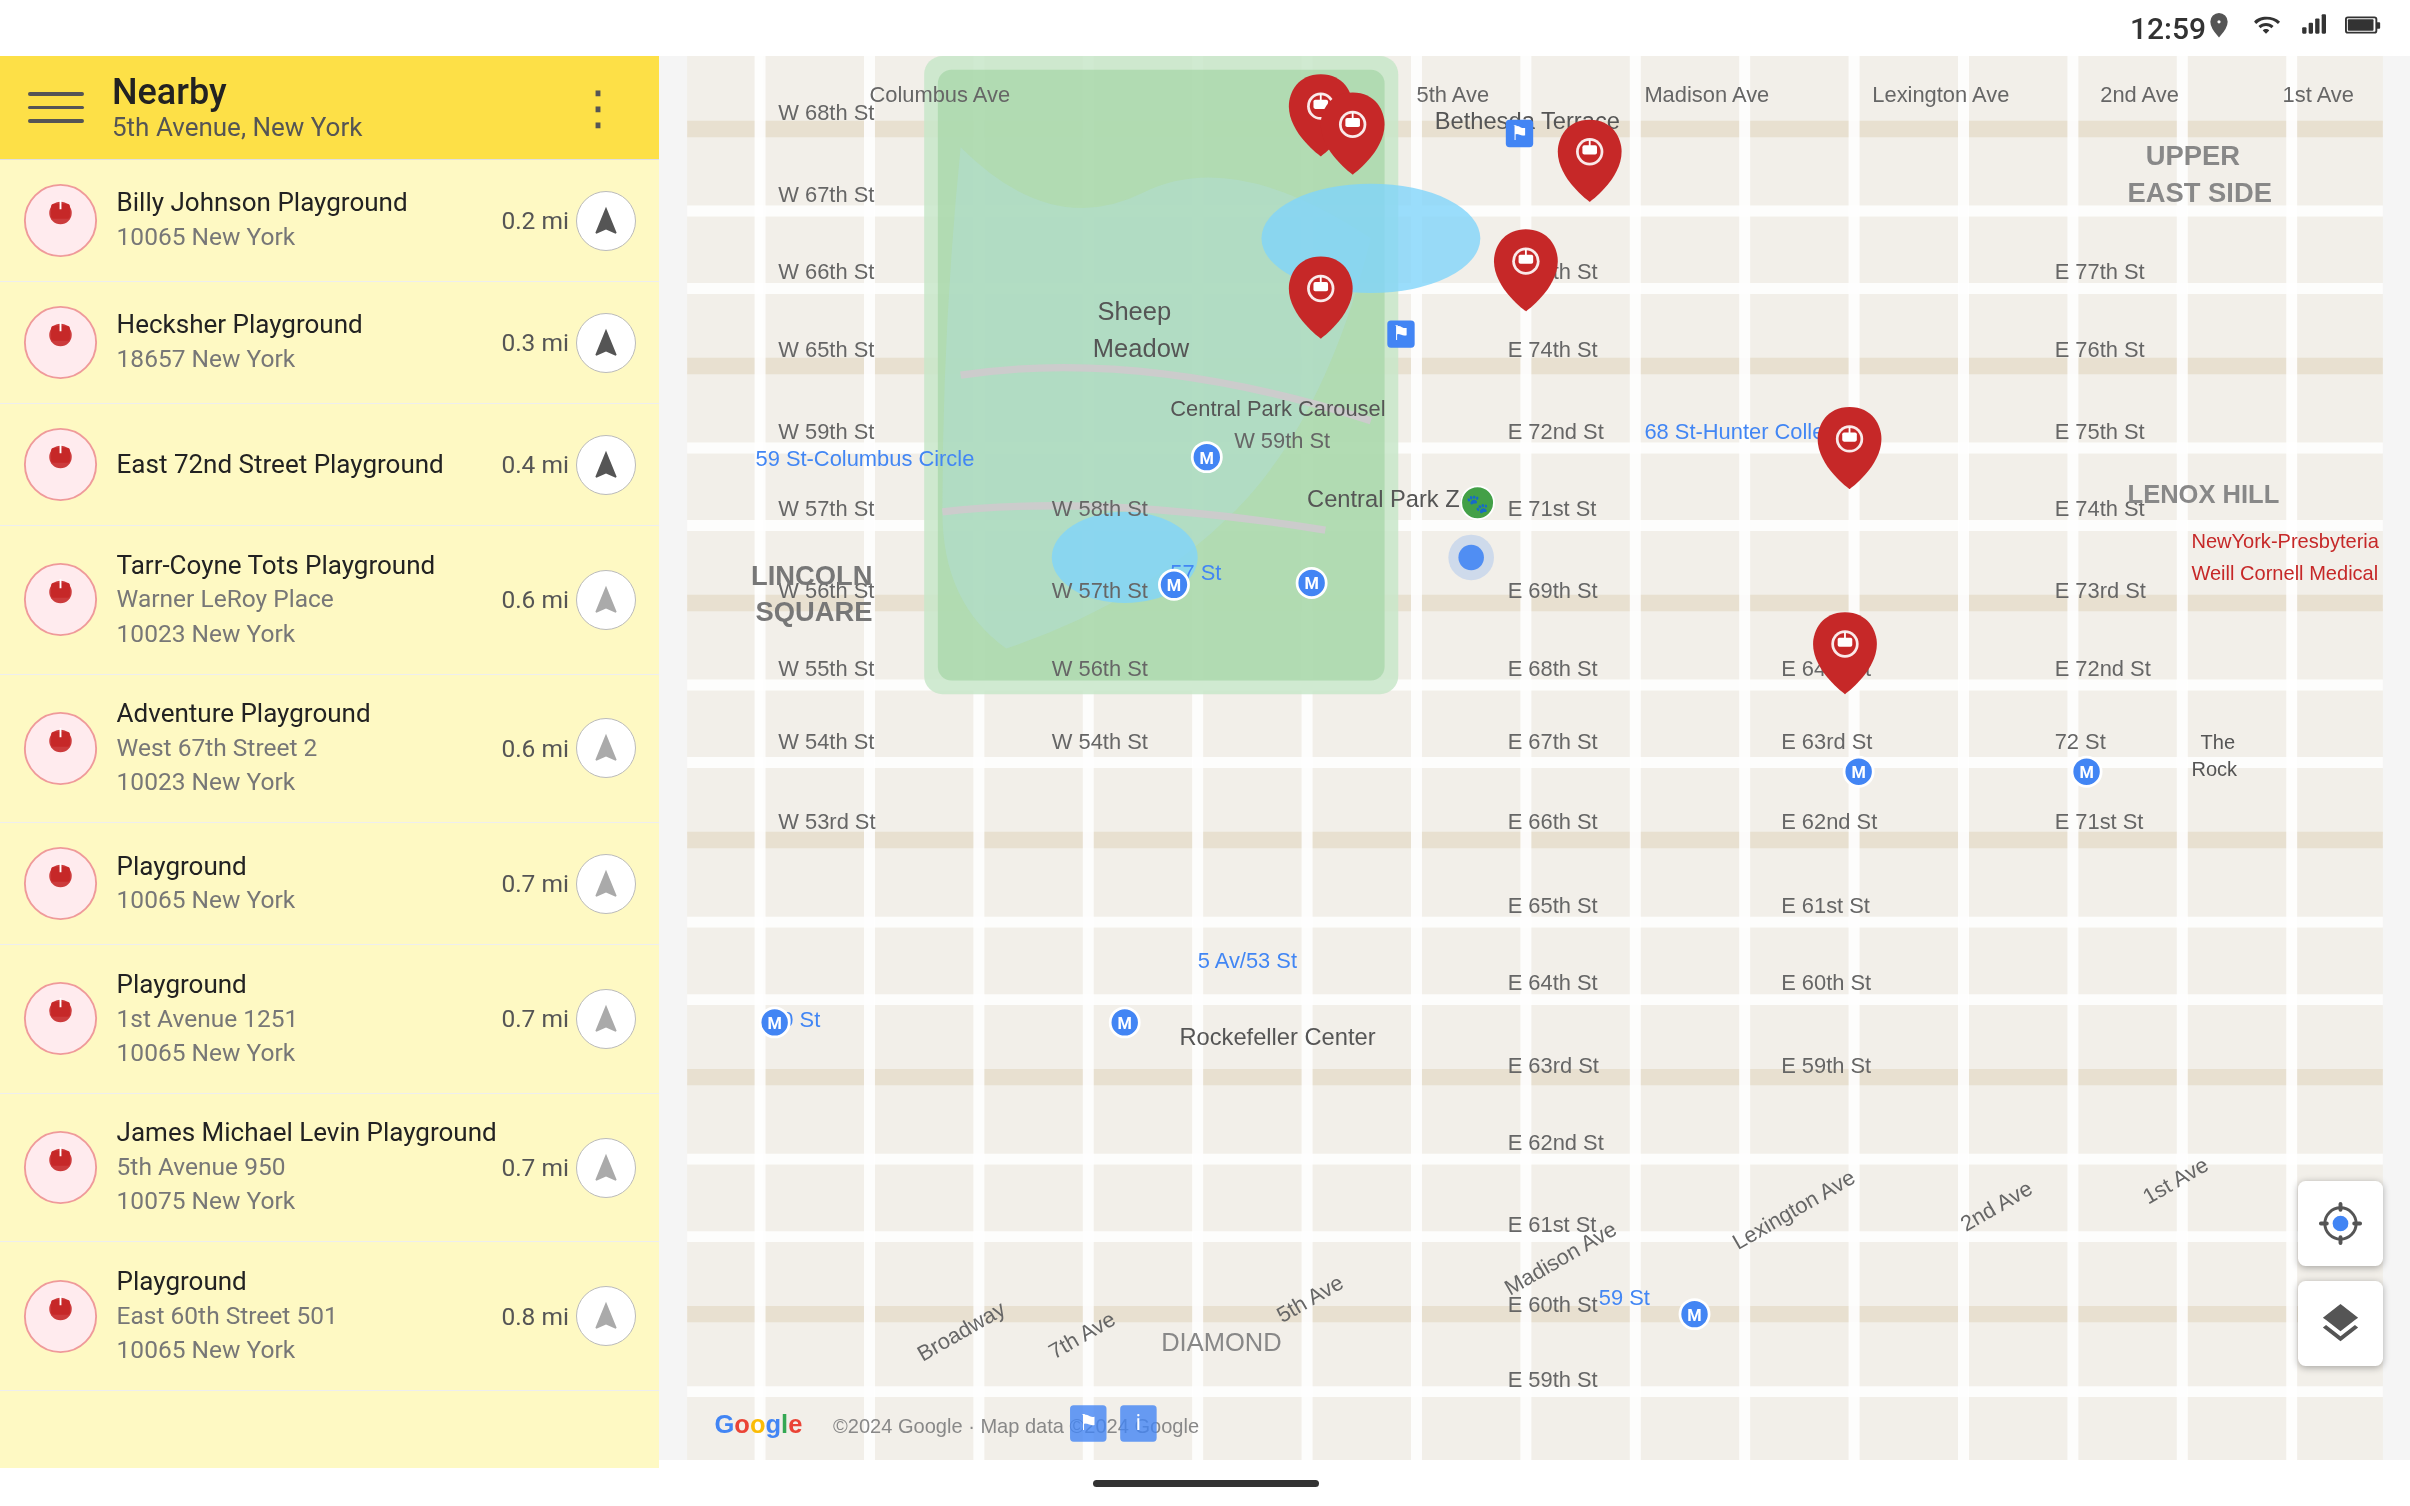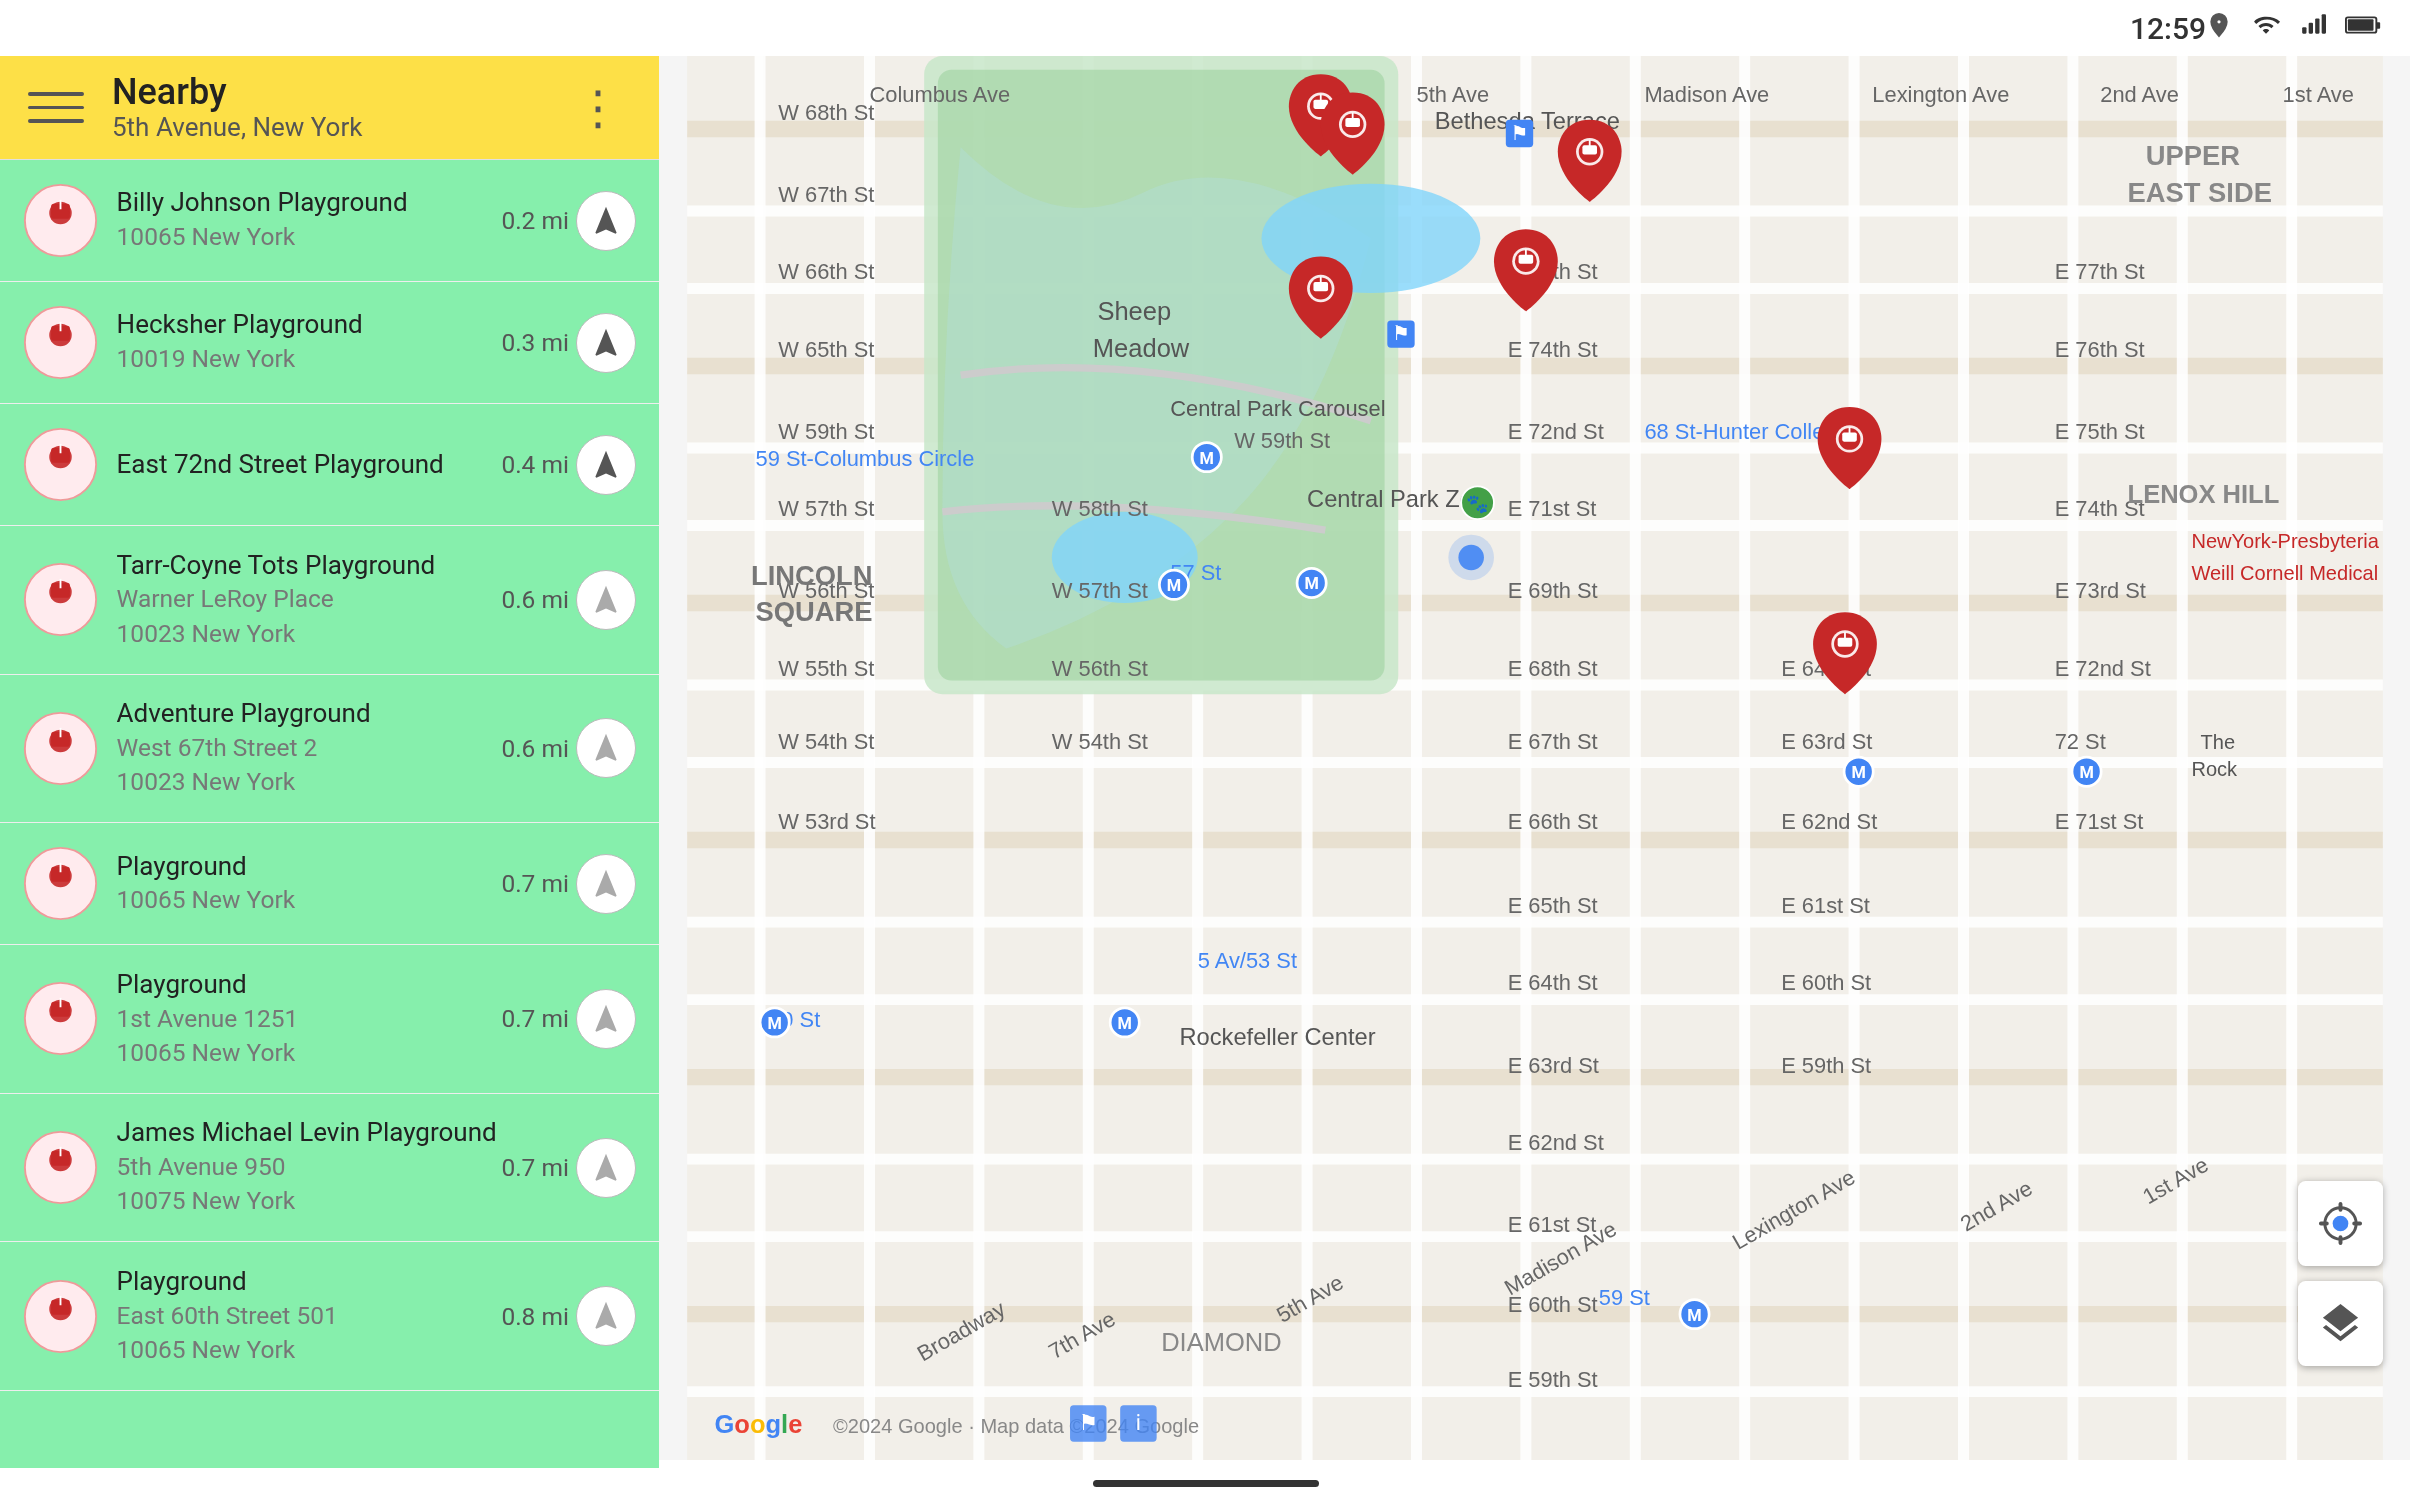--- a/index.html
+++ b/index.html
@@ -89,21 +89,21 @@
       line-height: 1;
     }
 
     
     .list-panel {
       position: absolute;
       top: 160px;
       left: 0;
       width: 659px;
       bottom: 39px;
-      background: #86efac;
+      background: #fef9c3;
       overflow-y: auto;
       z-index: 90;
     }
 
     .list-item {
       display: flex;
       align-items: center;
       padding: 22.6px 22.6px;
       border-bottom: 0.9px solid #eeeeee;
       min-height: 122px;
@@ -311,21 +311,21 @@
           <g transform="translate(40,40)">
             <circle cx="0" cy="-8" r="12" fill="#c62828" opacity="0.9"></circle>
             <rect x="-10" y="-18" width="20" height="12" fill="#c62828" rx="3"></rect>
             <line x1="0" y1="-22" x2="0" y2="-12" stroke="#fff" stroke-width="2"></line>
             <rect x="-10" y="-10" width="20" height="8" fill="#c62828" rx="2"></rect>
           </g>
         </svg>
       </div>
       <div class="list-item-text">
         <div class="list-item-name">Hecksher Playground</div>
-        <div class="list-item-address">10019 New York</div>
+        <div class="list-item-address">18657 New York</div>
       </div>
       <div class="list-item-right">
         <div class="list-item-distance">0.3 mi</div>
         <div class="nav-btn">
           <svg viewBox="0 0 24 24" fill="#555">
             <path d="M12 2L4.5 20.29l.71.71L12 18l6.79 3 .71-.71z"></path>
           </svg>
         </div>
       </div>
     </div>

